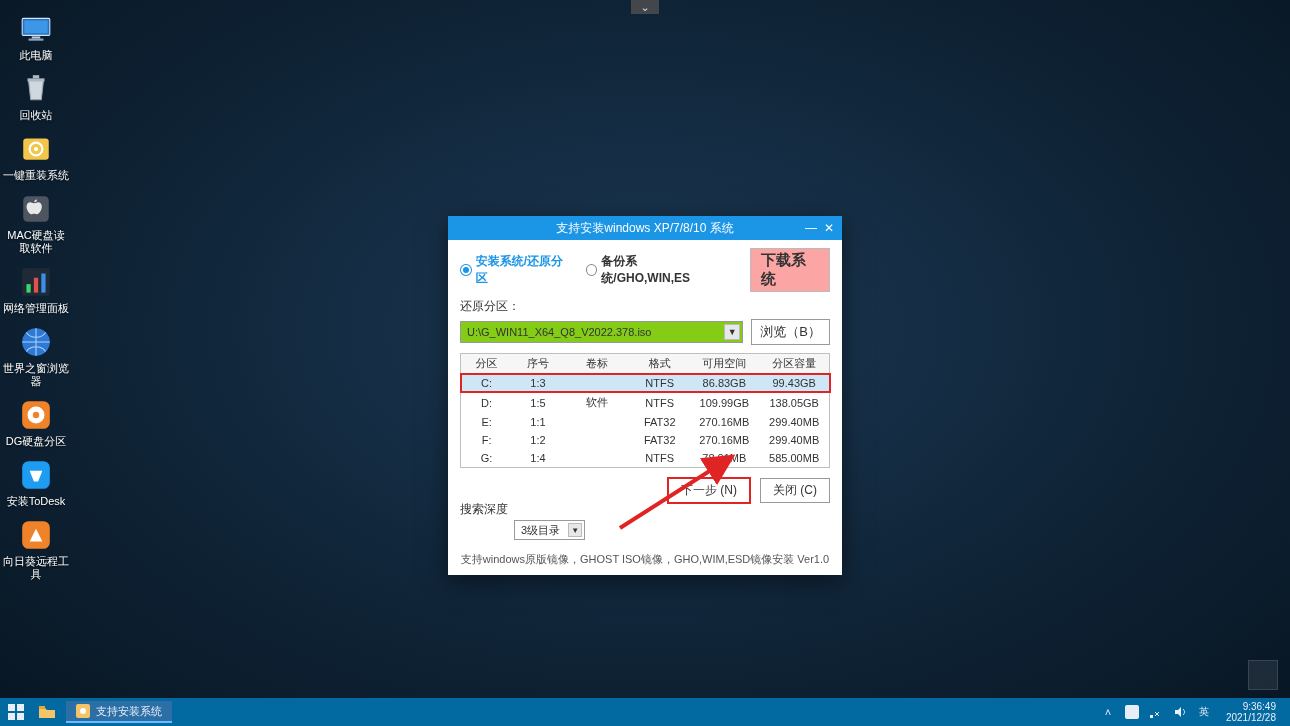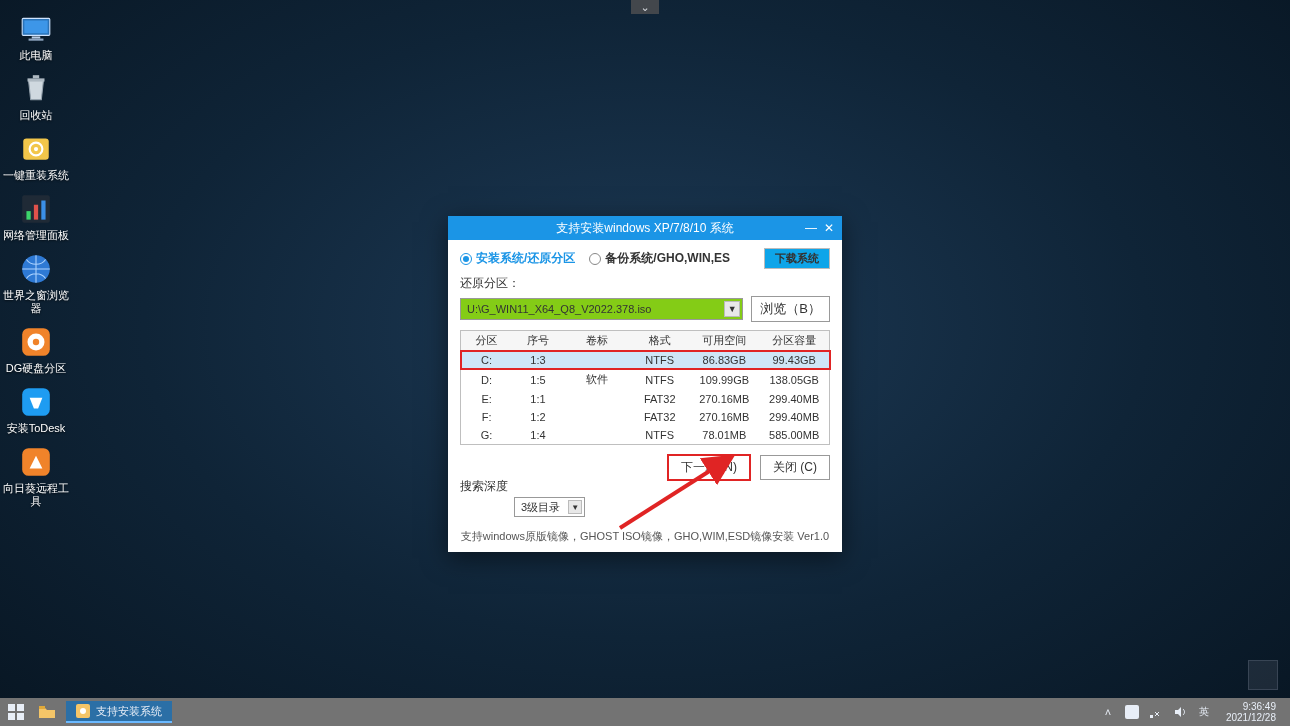--- a/index.html
+++ b/index.html
@@ -39,21 +39,21 @@
   }
   .titlebar .btns { position: absolute; right: 4px; top: 0; height: 24px; display: flex; align-items:center; }
   .titlebar .tb { width: 18px; height: 18px; display:flex; align-items:center; justify-content:center; color:#fff; font-size:12px; cursor:default;}
   .content { padding: 8px 12px 4px; color:#333; }
   .row1 { display:flex; align-items:center; gap:14px; font-size:12px; margin-bottom:6px;font-weight:bold;}
   .radio { display:inline-flex; align-items:center; gap:4px; cursor:default;}
   .radio .dot { width:12px; height:12px; border-radius:50%; border:1px solid #888; display:flex; align-items:center; justify-content:center;}
   .radio.selected .dot { border-color:#1b95e6; }
   .radio.selected .dot::after { content:""; width:6px; height:6px; border-radius:50%; background:#1b95e6; display:block;}
   .radio.selected .txt { color:#1b95e6; }
-  .btn-sm { border:1px solid #bbb; background:#0ea5e9; font-size:11px; padding:2px 10px; cursor:default;}
+  .btn-sm { border:1px solid #bbb; background:#fca5a5; font-size:15px; padding:2px 10px; cursor:default;}
   .row-label { font-size:12px; margin:2px 0 4px; }
   .row-path { display:flex; align-items:center; gap:8px; margin-bottom:8px;}
   .combo { flex:1; border:1px solid #999; height:22px; display:flex; align-items:center; justify-content:space-between; padding:0 2px 0 6px; font-size:11px; background:#84cc16;}
   .combo .arrow { width:16px; height:16px; background:#e8e8e8; border:1px solid #bbb; display:flex; align-items:center; justify-content:center; font-size:9px;}
   .browse { border:1px solid #999; font-size:13px; padding:3px 8px; background:#fff;}
 
   .tbl { border:1px solid #bfbfbf; font-size:11px; width:100%; border-collapse:collapse;}
   .tbl th { background:#f6f6f6; border-bottom:1px solid #bfbfbf; font-weight:normal; padding:2px 0; }
   .tbl td { padding:3px 0; }
   .tbl th, .tbl td { text-align:center; }
@@ -70,21 +70,21 @@
 
   .footer { font-size:11px; text-align:center; padding:4px 0 8px; color:#555; }
 
   
   .anno-arrow { position:absolute; left:600px; top:448px; pointer-events:none; }
 
   
   .overlay-sq { position:absolute; right:12px; bottom:36px; width:30px; height:30px; background: rgba(60,70,85,.4); border:1px solid rgba(120,130,150,.3); }
 
   
-  .taskbar { position:absolute; left:0; bottom:0; width:100%; height:28px; background:#737373; display:flex; align-items:center; color:#e8eef7; font-size:11px;}
+  .taskbar { position:absolute; left:0; bottom:0; width:100%; height:28px; background:#0369a1; display:flex; align-items:center; color:#e8eef7; font-size:11px;}
   .taskbar .start { width:32px; height:28px; display:flex; align-items:center; justify-content:center;}
   .taskbar .tk-ic { width:30px; height:28px; display:flex; align-items:center; justify-content:center;}
   .taskbar .app { height:22px; margin-left:4px; background:#2b6fa6; display:flex; align-items:center; padding:0 10px; gap:6px; font-size:11px; border-bottom:2px solid #6bb9ff; }
   .taskbar .tray { margin-left:auto; display:flex; align-items:center; gap:8px; padding-right:8px;}
   .taskbar .tray .tic { width:16px; height:16px; display:flex; align-items:center; justify-content:center; color:#e8eef7;}
   .taskbar .clock { text-align:right; line-height:11px; font-size:10px; padding:0 6px;}
 </style>
 </head>
 <body>
 
@@ -116,20 +116,29 @@
   </div>
   <div class="di">
     <span class="ic">
       <svg viewBox="0 0 32 32">
           <rect x="4" y="6" width="24" height="20" rx="3" fill="#f2c64a"></rect>
           <circle cx="16" cy="16" r="6" fill="none" stroke="#fff" stroke-width="2"></circle>
           <circle cx="16" cy="16" r="2" fill="#fff"></circle>
         </svg>
     </span>
     <span class="lbl">一键重装系统</span>
+  </div>
+  <div class="di">
+    <span class="ic">
+      <svg viewBox="0 0 32 32">
+          <rect x="4" y="4" width="24" height="24" rx="4" fill="#4e5561"></rect>
+          <path d="M20 10c0 1.5-1 3-3 3 0-1.8 1.2-3 3-3zm-3 4c2 0 3-1 4-1 2 0 4 1.5 4 4.5 0 4-3 8-5 8-1 0-1.5-.6-3-.6s-2 .6-3 .6c-2 0-5-4-5-8 0-3 2-4.5 4-4.5 1 0 2 1 4 1z" fill="#e8e8e8" transform="translate(-1 -2) scale(.9)"></path>
+        </svg>
+    </span>
+    <span class="lbl">MAC硬盘读取软件</span>
   </div>
   <div class="di">
     <span class="ic">
       <svg viewBox="0 0 32 32">
           <rect x="3" y="3" width="26" height="26" rx="2" fill="#1f2a36"></rect>
           <rect x="7" y="18" width="4" height="8" fill="#3cd46b"></rect>
           <rect x="14" y="12" width="4" height="14" fill="#e0524b"></rect>
           <rect x="21" y="8" width="4" height="18" fill="#3b8fe6"></rect>
         </svg>
     </span>

